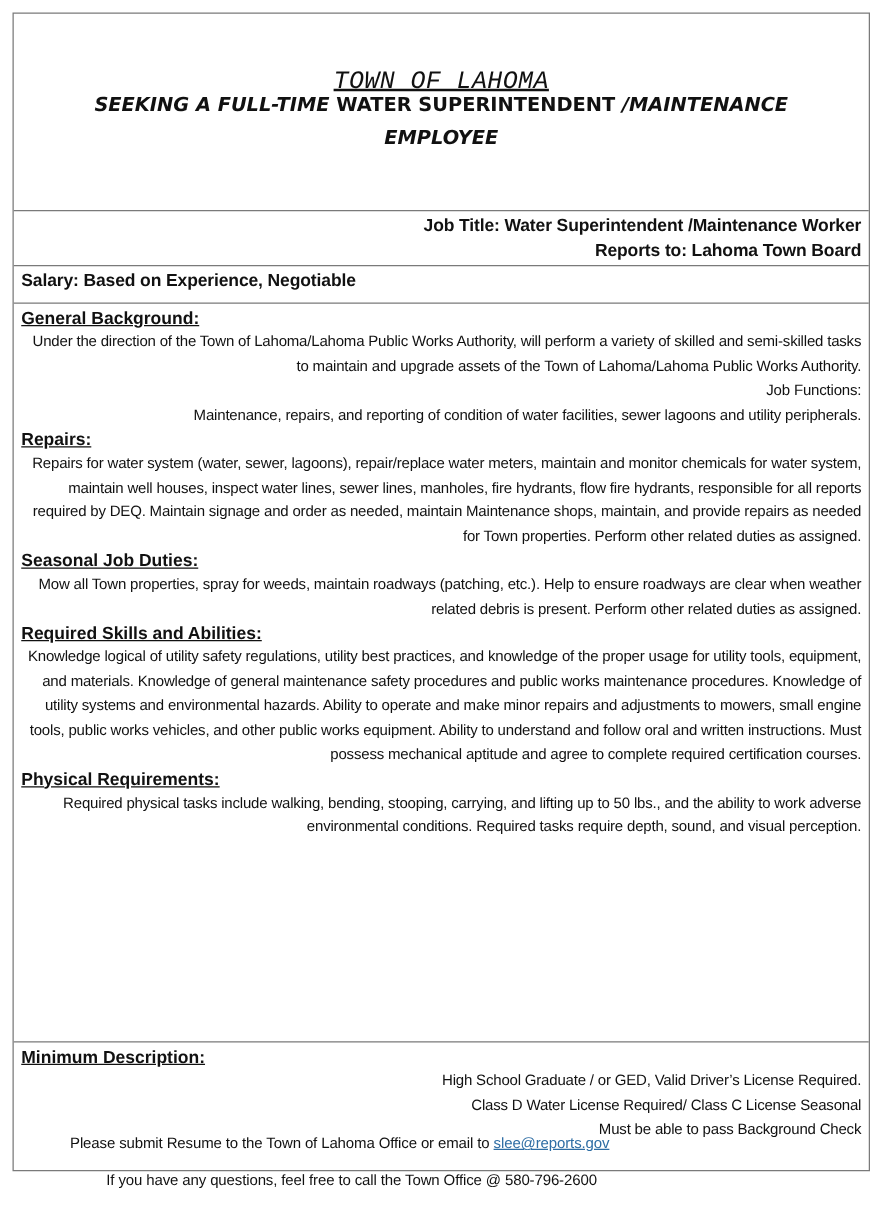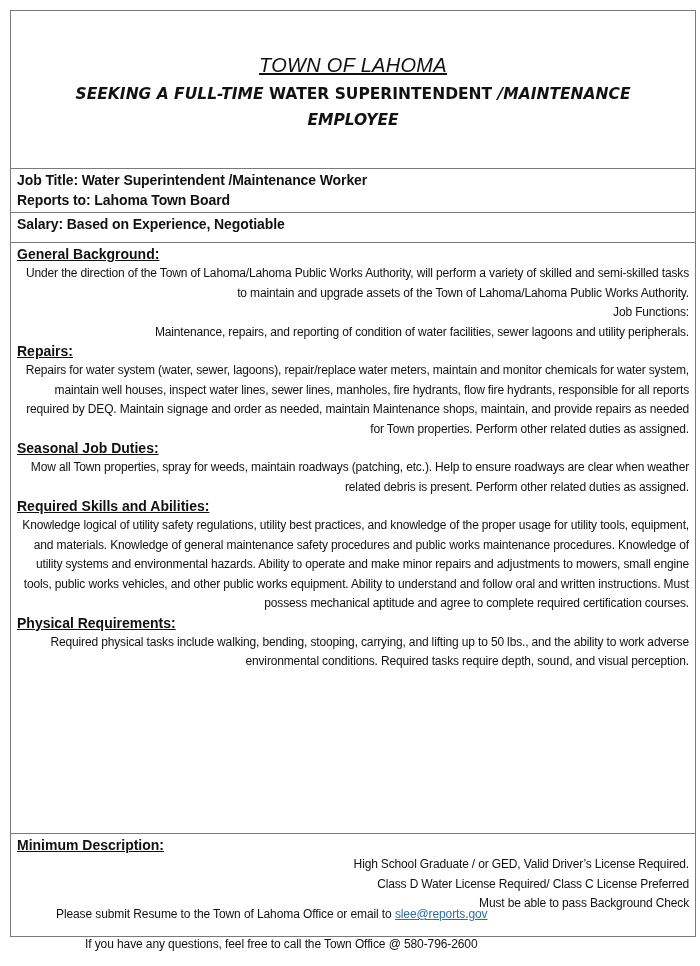--- a/index.html
+++ b/index.html
@@ -10,29 +10,29 @@
   .doc-table {
     position: absolute; left: 10px; top: 10px; width: 686px;
     border: 1px solid #7a7a7a; box-sizing: border-box;
   }
   .cell { border-bottom: 1px solid #7a7a7a; box-sizing: border-box; padding: 0 6px; }
   .cell:last-child { border-bottom: none; }
   .header-cell { height: 158px; text-align: center; position: relative; }
   .town-title {
     position: absolute; left: 0; right: 0; top: 43px;
     font-size: 20px; font-style: italic; text-decoration: underline;
-    font-family: Liberation Sans, sans-serif; letter-spacing: 0.3px;
+    font-family: Liberation Mono, monospace; letter-spacing: 0.3px;
   }
   .seeking {
-    position: absolute; left: 0; right: 0; top: 70px;
+    position: absolute; left: 0; right: 0; top: 60px;
     font-size: 15.5px; font-style: italic; font-weight: bold;
     font-family: "DejaVu Sans", sans-serif; line-height: 26px; padding: 0 30px;
   }
   .seeking .upright { font-style: normal; }
-  .info-cell { height: 44px; padding-top: 1px; }
+  .info-cell { height: 44px; padding-top: 1px; text-align: right; }
   .info-line { font-weight: bold; font-size: 14px; line-height: 20px; letter-spacing: -0.1px; }
   .salary-cell { height: 30px; padding-top: 1px; }
   .body-cell { padding-top: 2px; padding-bottom: 0; height: 591px; }
   .min-cell { height: 102px; padding-top: 2px; }
   .section-heading {
     font-weight: bold; text-decoration: underline; font-size: 14px; line-height: 19px;
   }
   .para { font-size: 12px; line-height: 19.5px; letter-spacing: -0.15px; text-align: right; }
   .footer-line { position: absolute; font-size: 12px; color: #111; letter-spacing: -0.1px; }
   .footer-1 { left: 56px; top: 907px; }
@@ -76,21 +76,21 @@
     <div class="section-heading">Required Skills and Abilities:</div>
     <div class="para">Knowledge logical of utility safety regulations, utility best practices, and knowledge of the proper usage for utility tools, equipment, and materials. Knowledge of general maintenance safety procedures and public works maintenance procedures. Knowledge of utility systems and environmental hazards. Ability to operate and make minor repairs and adjustments to mowers, small engine tools, public works vehicles, and other public works equipment. Ability to understand and follow oral and written instructions. Must possess mechanical aptitude and agree to complete required certification courses.</div>
 
     <div class="section-heading">Physical Requirements:</div>
     <div class="para">Required physical tasks include walking, bending, stooping, carrying, and lifting up to 50 lbs., and the ability to work adverse environmental conditions. Required tasks require depth, sound, and visual perception.</div>
   </div>
 
   <div class="cell min-cell">
     <div class="section-heading">Minimum Description:</div>
     <div class="para">High School Graduate / or GED, Valid Driver’s License Required.</div>
-    <div class="para">Class D Water License Required/ Class C License Preferred</div>
+    <div class="para">Class D Water License Required/ Class C License Seasonal</div>
     <div class="para">Must be able to pass Background Check</div>
   </div>
 </div>
 
 <div class="footer-line footer-1">
   <span>Please submit Resume to the Town of Lahoma Office or email to </span><a class="email-link" href="mailto:slee@lahoma.gov">slee@reports.gov</a>
 </div>
 <div class="footer-line footer-2">If you have any questions, feel free to call the Town Office @ 580-796-2600</div>
 
 </body></html>

